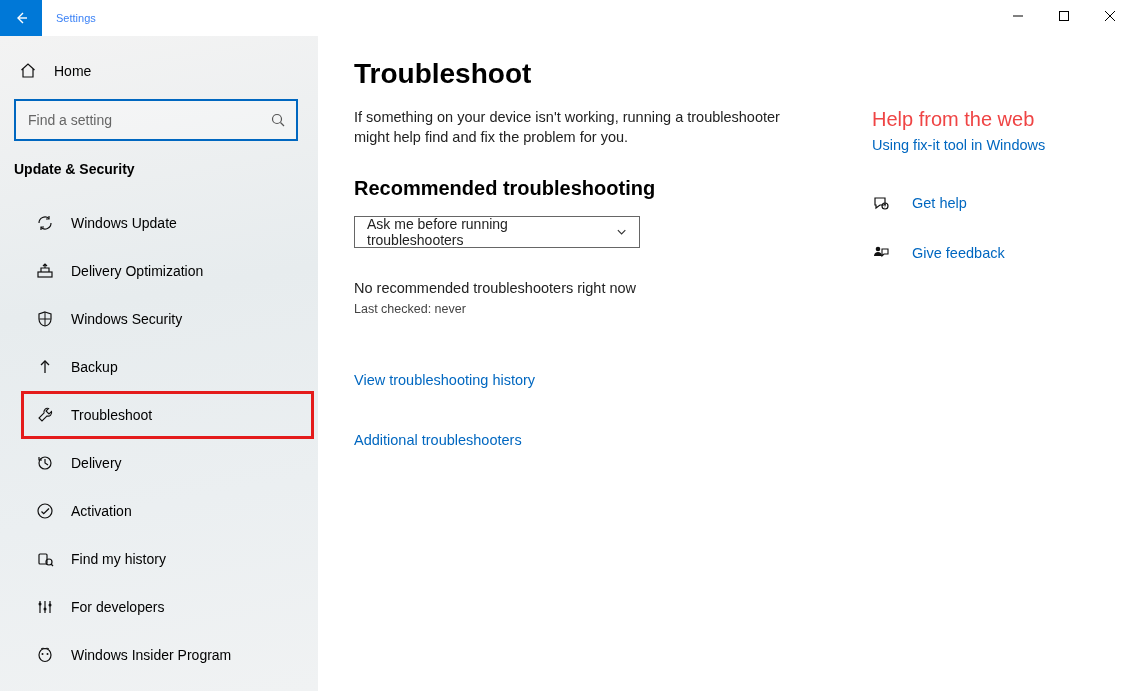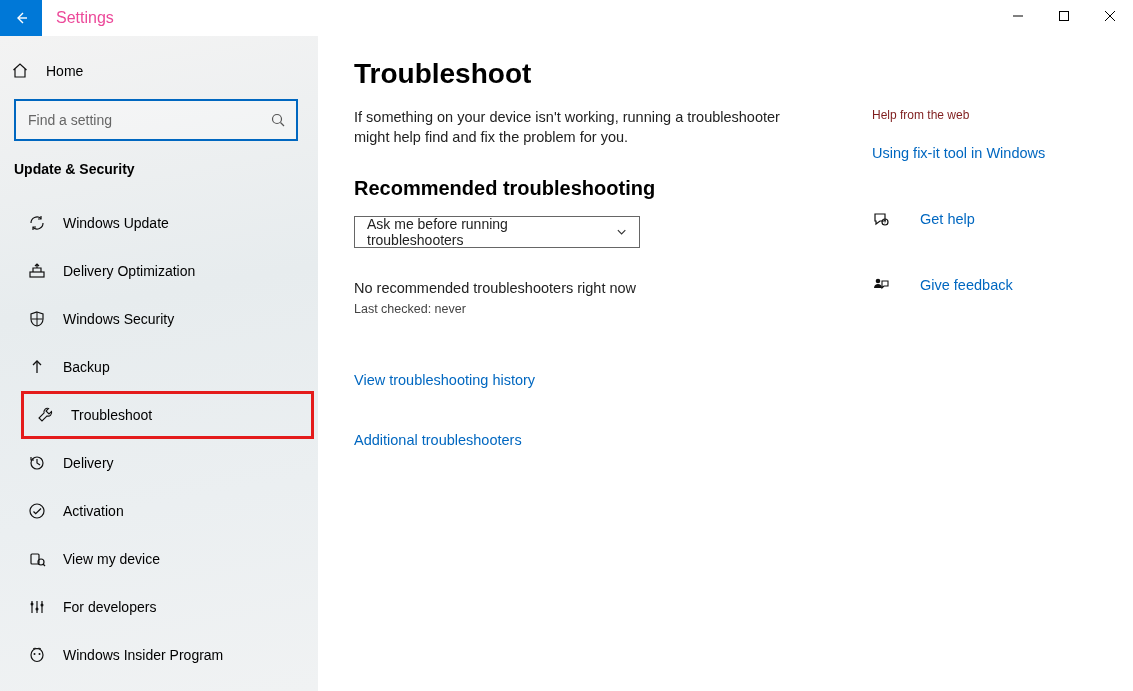--- a/index.html
+++ b/index.html
@@ -19,22 +19,22 @@
     background: #fff;
   }
   .back-btn {
     width: 42px; height: 36px;
     background: #0078d7;
     display: flex; align-items: center; justify-content: center;
     color: #fff;
   }
   .title-text {
     margin-left: 14px;
-    font-size: 16px;
-    color: #ec4899;
+    font-size: 11px;
+    color: #3b82f6;
     display: flex;
     align-items: center;
   }
   .win-controls {
     position: absolute;
     right: 0; top: 0;
     height: 32px;
     display: flex;
   }
   .win-btn {
@@ -49,21 +49,21 @@
   .sidebar {
     width: 318px;
     background: linear-gradient(170deg, #f3f3f3 0%, #e7ecee 40%, #ebeff1 70%, #f0f2f3 100%);
     padding-top: 15px;
     height: 100%;
   }
   .sb-row {
     display: flex;
     align-items: center;
     height: 40px;
-    padding-left: 10px;
+    padding-left: 18px;
     font-size: 14px;
     color: #000;
     position: relative;
   }
   .sb-icon {
     width: 20px; height: 20px;
     display: flex; align-items: center; justify-content: center;
     margin-right: 16px;
     color: #111;
   }
@@ -146,37 +146,37 @@
     font-size: 14.5px;
     margin-top: 48px;
     display: block;
   }
   .right-col {
     position: absolute;
     left: 872px;
     top: 108px;
   }
   .rc-hdr {
-    font-size: 12px;
-    color: #7f1d1d;
-    margin-bottom: 23px;
+    font-size: 20px;
+    color: #ef4444;
+    margin-bottom: 6px;
   }
   .rc-link {
     color: #0067c0;
     font-size: 14.5px;
     display: block;
     margin-bottom: 34px;
   }
   .rc-row {
     display: flex;
     align-items: center;
     gap: 14px;
     margin-bottom: 18px;
   }
-  .rc-row .rc-link { margin: 16px; text-align: right; }
+  .rc-row .rc-link { margin: 8px; text-align: right; }
   svg { display:block; }
 </style>
 </head>
 <body>
 
 <div class="titlebar">
   <div class="back-btn">
     <svg width="16" height="16" viewBox="0 0 16 16">
         <path d="M10 3 L5 8 L10 13" stroke="#fff" stroke-width="1.4" fill="none"></path>
         <line x1="5" y1="8" x2="14" y2="8" stroke="#fff" stroke-width="1.4"></line>
@@ -300,21 +300,21 @@
       </div>
 
       <div class="sb-row">
         <span class="sb-icon">
           <svg width="18" height="18" viewBox="0 0 18 18">
               <rect x="3" y="4" width="8" height="10" rx="1" stroke="#111" stroke-width="1.2" fill="none"></rect>
               <circle cx="13" cy="12" r="3" stroke="#111" stroke-width="1.2" fill="none"></circle>
               <line x1="15" y1="14" x2="17" y2="16" stroke="#111" stroke-width="1.2"></line>
             </svg>
         </span>
-        <span>View my device</span>
+        <span>Find my history</span>
       </div>
 
       <div class="sb-row">
         <span class="sb-icon">
           <svg width="18" height="18" viewBox="0 0 18 18">
               <line x1="4" y1="3" x2="4" y2="15" stroke="#111" stroke-width="1.2"></line>
               <line x1="9" y1="3" x2="9" y2="15" stroke="#111" stroke-width="1.2"></line>
               <line x1="14" y1="3" x2="14" y2="15" stroke="#111" stroke-width="1.2"></line>
               <circle cx="4" cy="6" r="1.5" fill="#111"></circle>
               <circle cx="9" cy="11" r="1.5" fill="#111"></circle>

